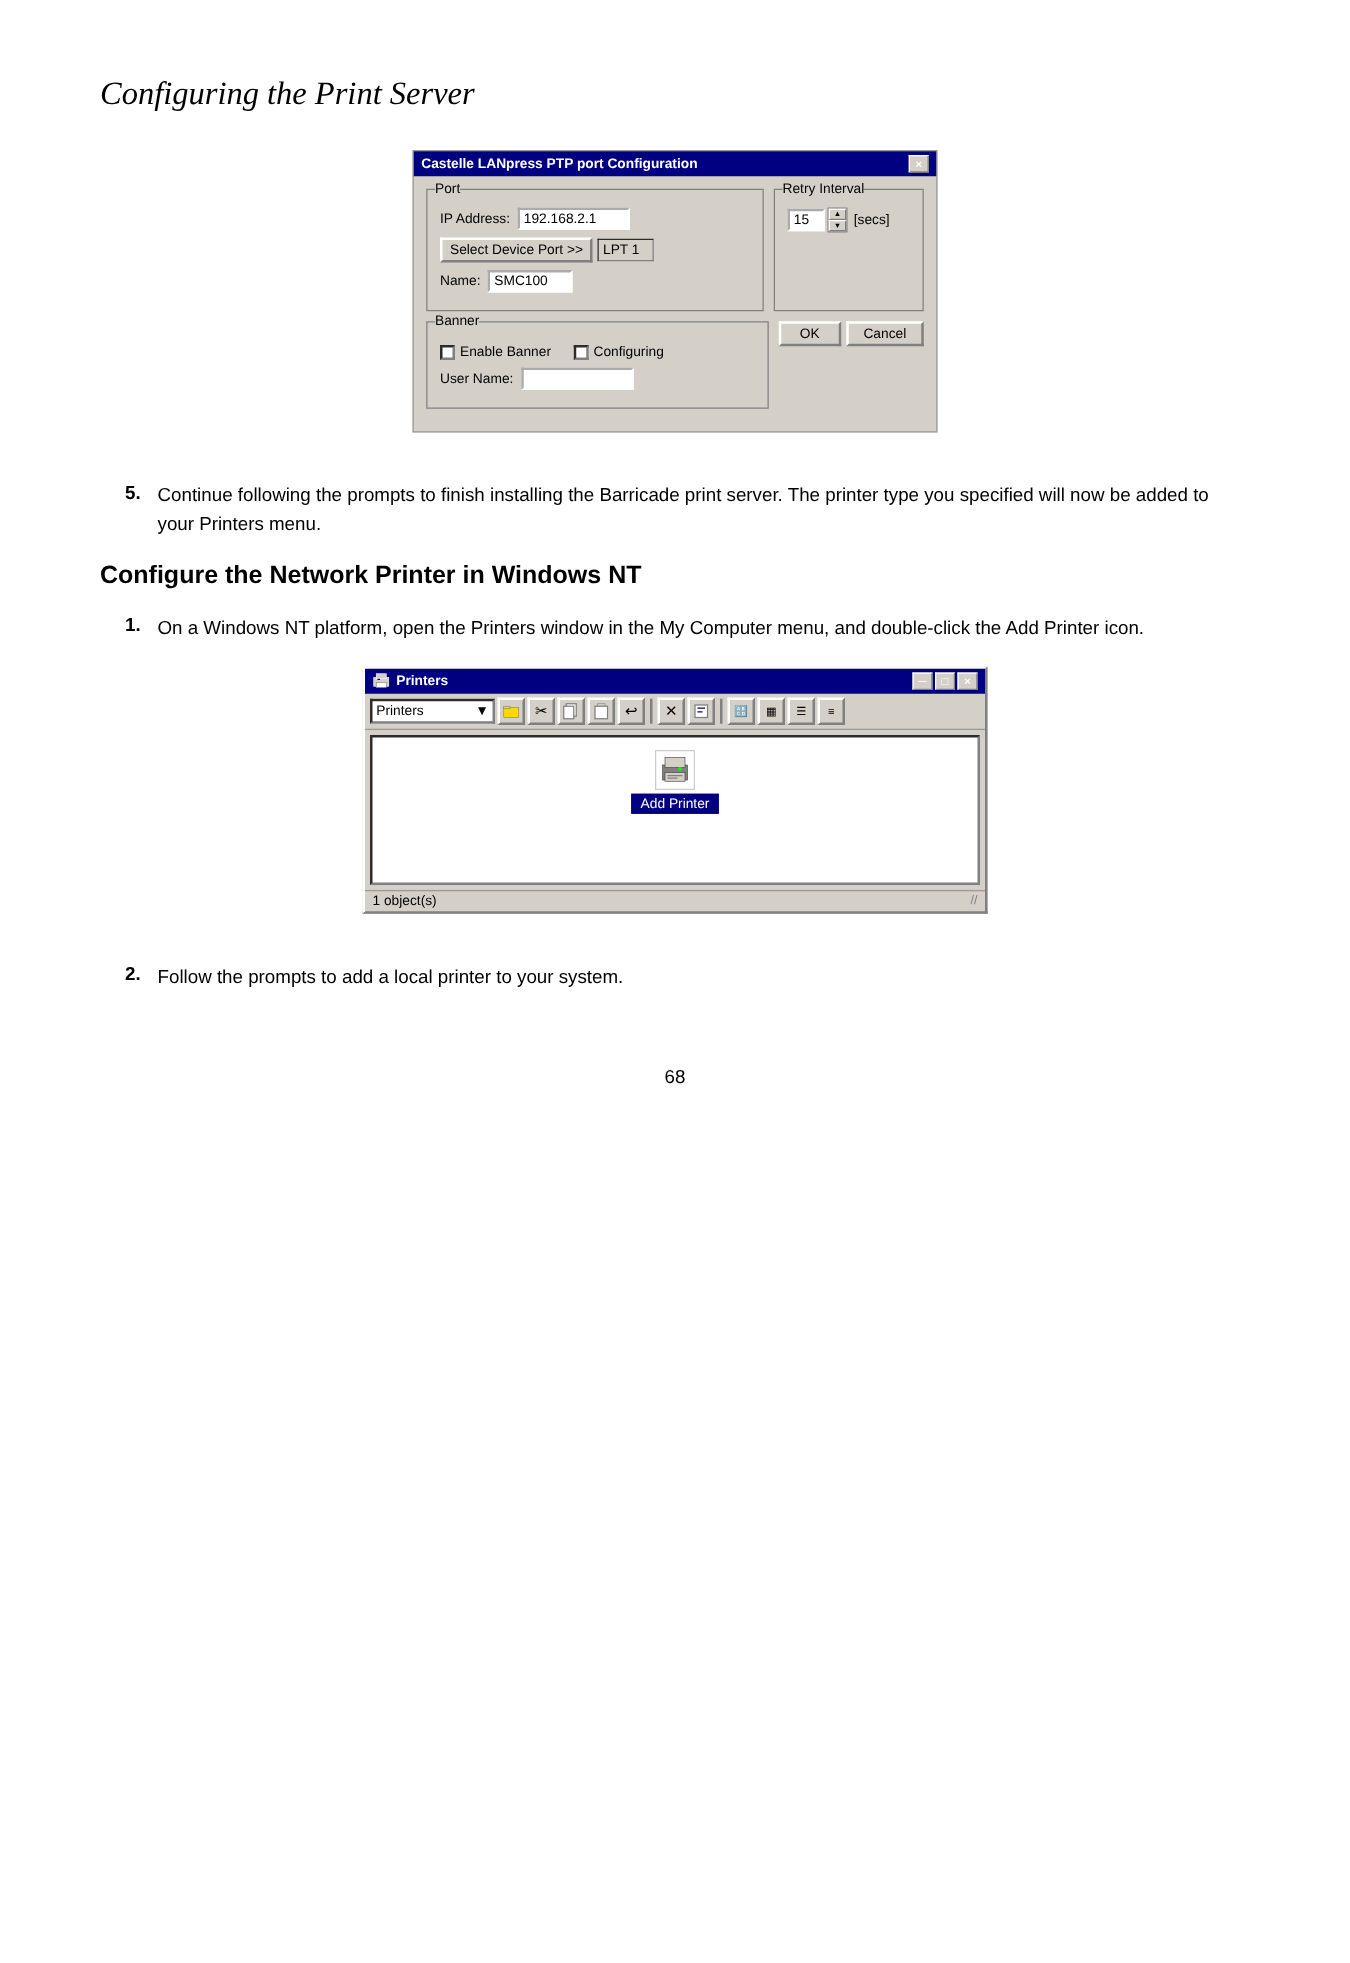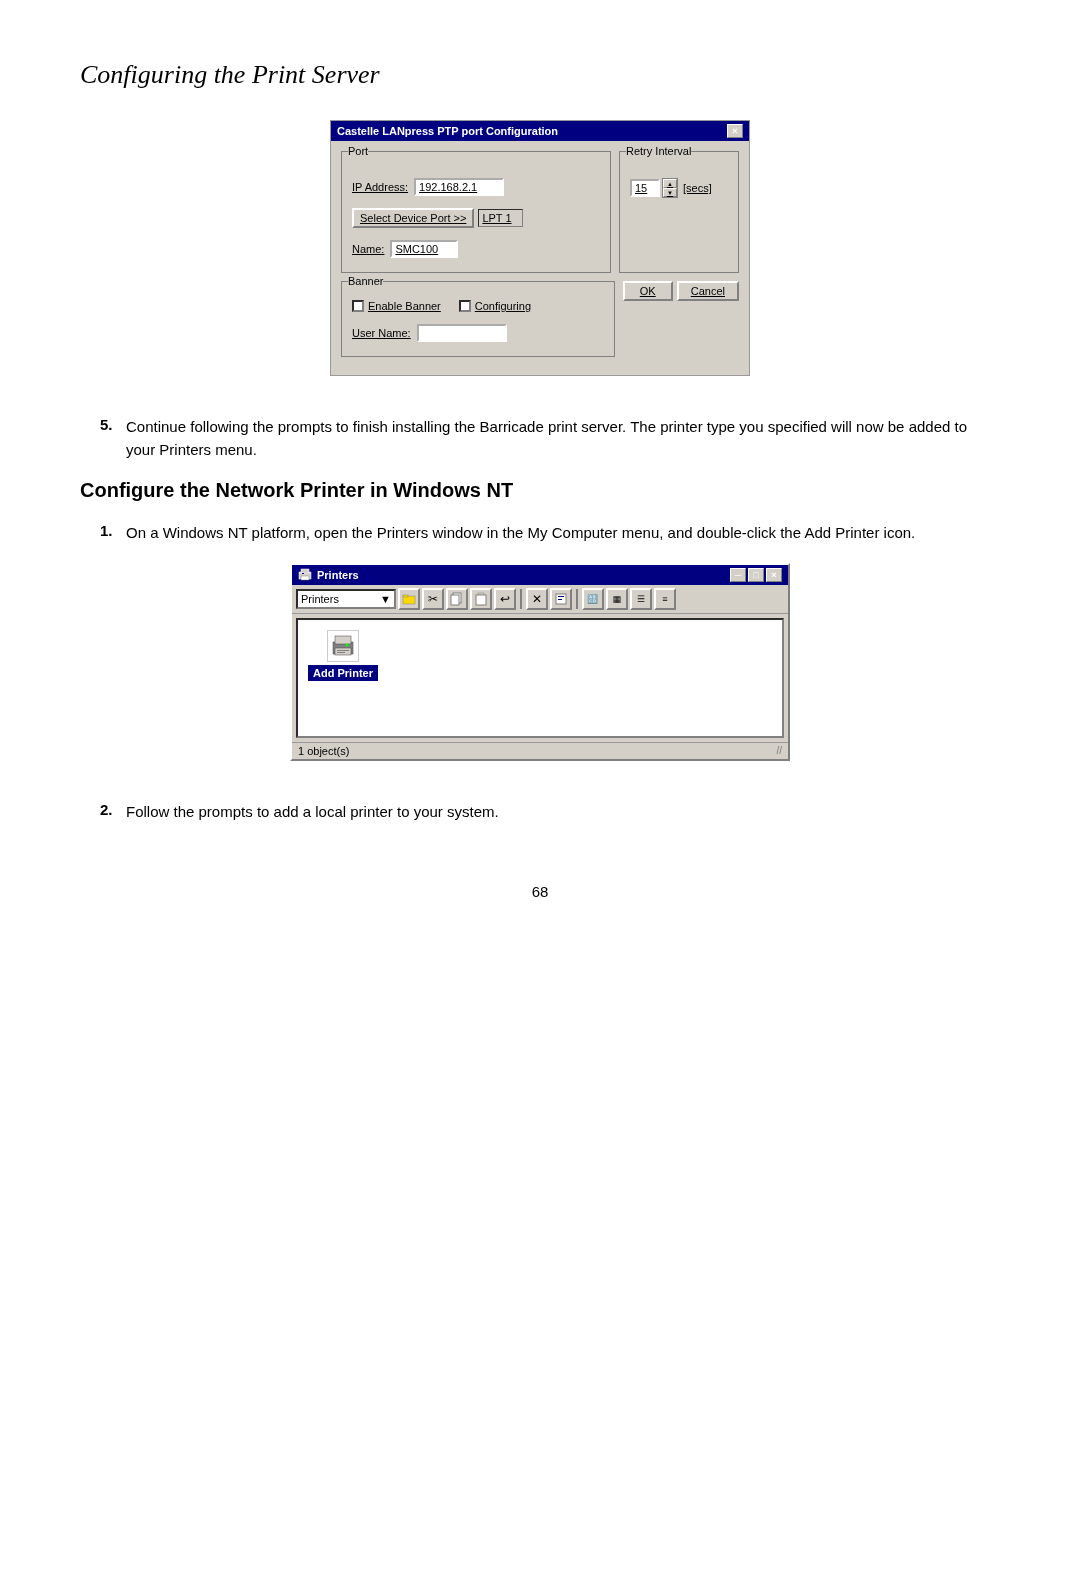--- a/index.html
+++ b/index.html
@@ -62,35 +62,34 @@
       height: 14px;
       font-size: 9px;
       display: flex;
       align-items: center;
       justify-content: center;
       cursor: pointer;
     }
 
     .dialog-content {
       padding: 10px;
-      text-decoration: underline;
     }
 
     .dialog-group {
       border: 1px solid #808080;
       padding: 8px 10px;
       margin-bottom: 8px;
       position: relative;
     }
 
     .dialog-row {
       display: flex;
       align-items: center;
       margin-bottom: 6px;
-      margin-top: 12px;
+      margin-top: 0;
     }
 
     .dialog-label {
       font-size: 11px;
       margin-right: 6px;
       white-space: nowrap;
     }
 
     .dialog-input {
       border: 2px inset #fff;
@@ -321,22 +320,21 @@
     }
 
     .printers-content {
       background: white;
       min-height: 120px;
       padding: 10px;
       border: 2px inset #808080;
       margin: 4px;
       display: flex;
       flex-direction: column;
-      align-items: flex-start;
-      font-weight: bold;
+      align-items: center;
     }
 
     .printer-item {
       display: flex;
       flex-direction: column;
       align-items: center;
       width: 70px;
     }
 
     .printer-icon-large {

